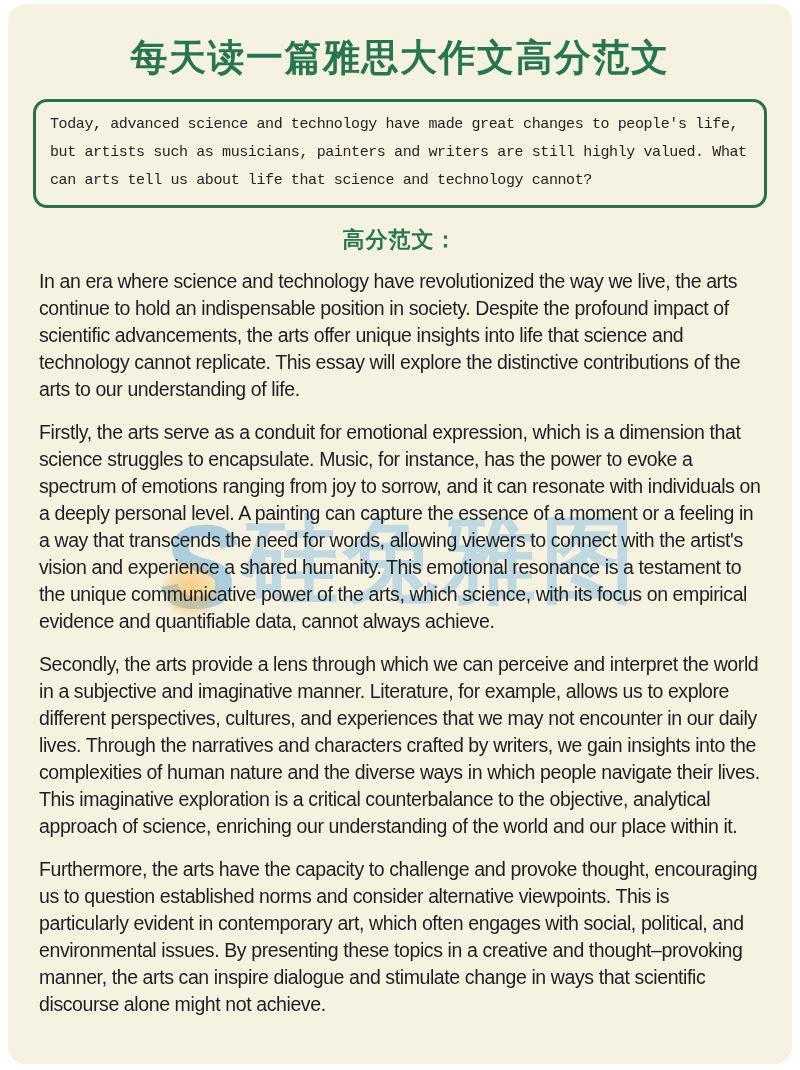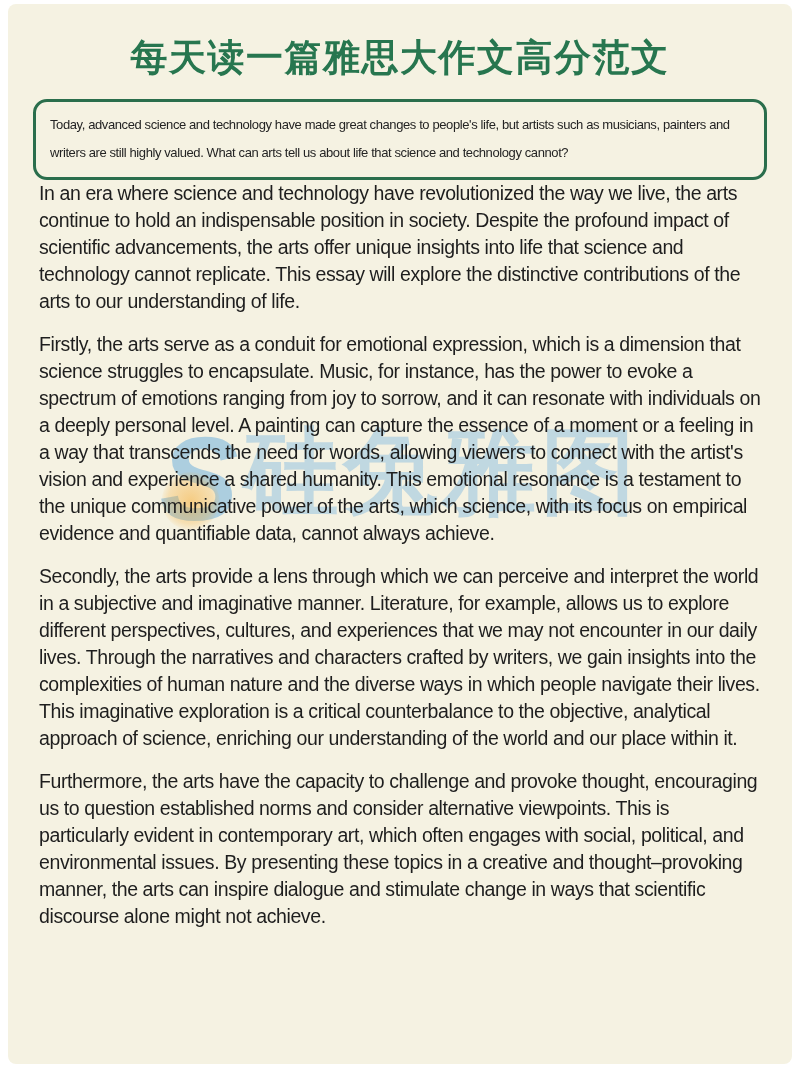--- a/index.html
+++ b/index.html
@@ -8,44 +8,45 @@
     background: #ffffff;
     font-family: "Liberation Sans", "DejaVu Sans", sans-serif;
     overflow: hidden;
   }
   .page { position: relative; width: 800px; height: 1070px; background: #ffffff; }
   .panel {
     position: absolute;
     left: 8px; top: 4px;
     width: 784px; height: 1060px;
     background: #f5f2e2;
-    border-radius: 8px;
+    border-radius: 18px;
     padding: 0 25px;
     overflow: hidden;
   }
   .title {
     margin: 34px 0 20px;
     text-align: center;
     color: #27764f;
     font-size: 37px;
     font-weight: 800;
     letter-spacing: 1.5px;
     line-height: 1.1;
   }
   .question-box {
     border: 3px solid #2a6e4c;
     border-radius: 14px;
     padding: 9px 14px 10px;
     background: transparent;
   }
   .question-box p {
     color: #242424;
-    font-size: 13px;
+    font-size: 15px;
     line-height: 28px;
     letter-spacing: -0.4px;
+    font-family: Liberation Mono, monospace;
   }
   .section-heading {
     margin: 17px 0 13px;
     text-align: center;
     color: #27764f;
     font-size: 22px;
     font-weight: 800;
     letter-spacing: 1px;
   }
   .essay { position: relative; }
@@ -100,20 +101,21 @@
 
 <div class="page">
   <div class="panel">
 
     <h1 class="title">每天读一篇雅思大作文高分范文</h1>
 
     <div class="question-box">
       <p>Today, advanced science and technology have made great changes to people's life, but artists such as musicians, painters and writers are still highly valued. What can arts tell us about life that science and technology cannot?</p>
     </div>
 
+    <h2 class="section-heading">高分范文：</h2>
 
     <div class="essay">
 
       <div class="watermark">
         <span class="wm-logo">S</span>
         <span class="wm-text">硅兔雅图</span>
       </div>
 
       <p>In an era where science and technology have revolutionized the way we live, the arts continue to hold an indispensable position in society. Despite the profound impact of scientific advancements, the arts offer unique insights into life that science and technology cannot replicate. This essay will explore the distinctive contributions of the arts to our understanding of life.</p>
 

